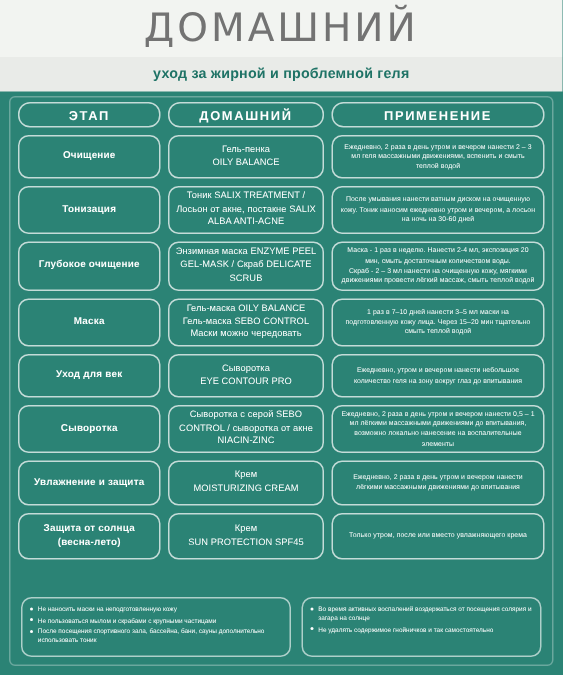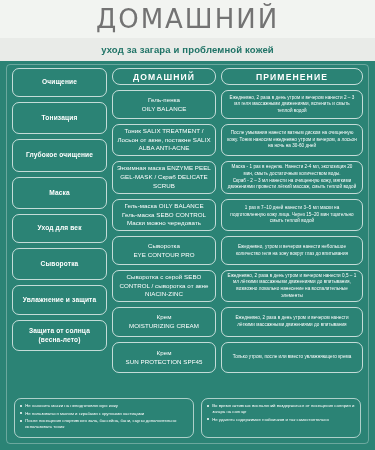--- a/index.html
+++ b/index.html
@@ -103,28 +103,29 @@
 
 <div class="page">
 
   <div class="green-top-strip"></div>
 
   <div class="header">
     <div class="title">ДОМАШНИЙ</div>
   </div>
 
   <div class="subbar">
-    <div class="subtitle">уход за загара и проблемной кожей</div>
+    <div class="subtitle">уход за жирной и проблемной геля</div>
   </div>
 
   <div class="frame"></div>
 
   <div class="table">
 
     <div class="col col-stage">
+      <div class="cell head">ЭТАП</div>
       <div class="cell stage-cell r1">Очищение</div>
       <div class="cell stage-cell r2">Тонизация</div>
       <div class="cell stage-cell r3">Глубокое очищение</div>
       <div class="cell stage-cell r4">Маска</div>
       <div class="cell stage-cell r5">Уход для век</div>
       <div class="cell stage-cell r6">Сыворотка</div>
       <div class="cell stage-cell r7">Увлажнение и защита</div>
       <div class="cell stage-cell r8">Защита от солнца (весна-лето)</div>
     </div>
 

